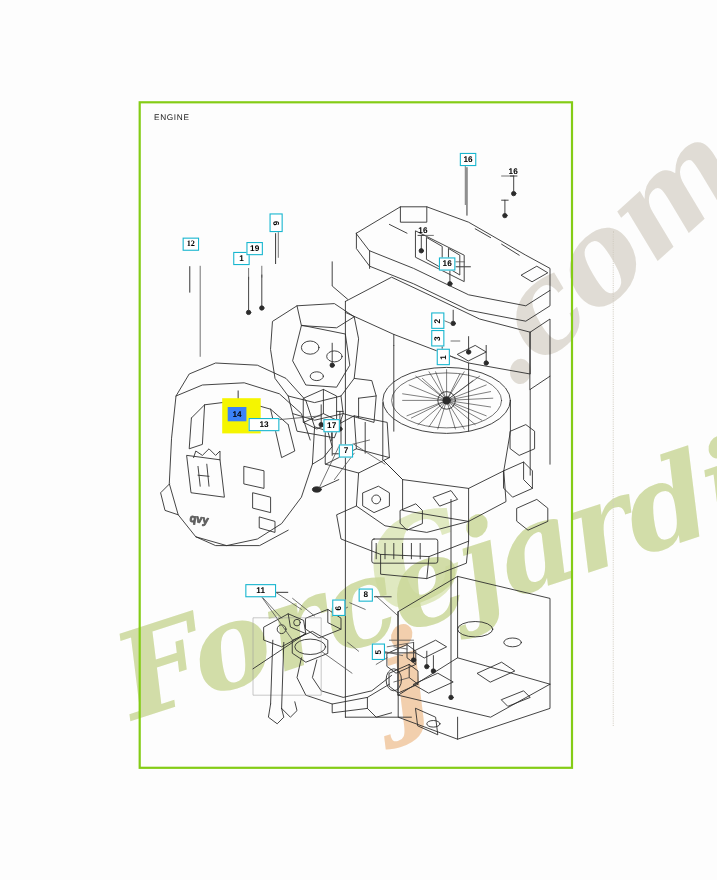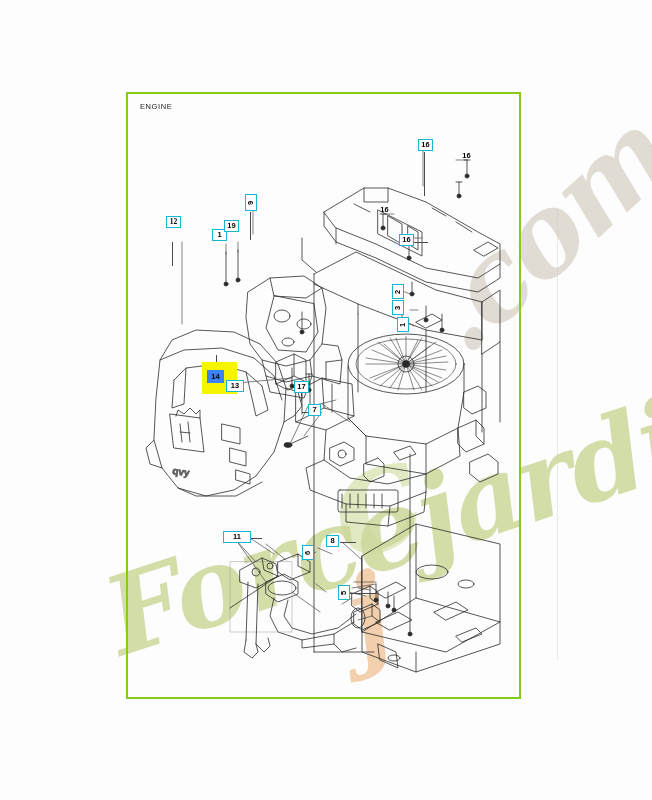--- a/index.html
+++ b/index.html
@@ -425,21 +425,21 @@
   <div class="callout" style="left:224px;top:220px;width:15px;height:12px;">19</div>
 
   <div class="callout vert" style="left:392px;top:284px;width:11px;height:15px;">2</div>
 
   <div class="callout vert" style="left:392px;top:300px;width:11px;height:15px;">3</div>
 
   <div class="callout vert" style="left:397px;top:317px;width:11px;height:15px;">1</div>
 
   <div class="callout" style="left:207px;top:370px;width:17px;height:13px;background:#3b82f6;border:none;">14</div>
 
-  <div class="callout" style="left:226px;top:380px;width:18px;height:12px;">13</div>
+  <div class="callout" style="left:226px;top:380px;width:28px;height:12px;">13</div>
 
   <div class="callout" style="left:294px;top:381px;width:15px;height:12px;">17</div>
 
   <div class="callout" style="left:308px;top:404px;width:13px;height:12px;">7</div>
 
   <div class="callout" style="left:223px;top:531px;width:28px;height:12px;">11</div>
 
   <div class="callout" style="left:326px;top:535px;width:13px;height:12px;">8</div>
 
   <div class="callout vert" style="left:302px;top:545px;width:11px;height:15px;">6</div>

